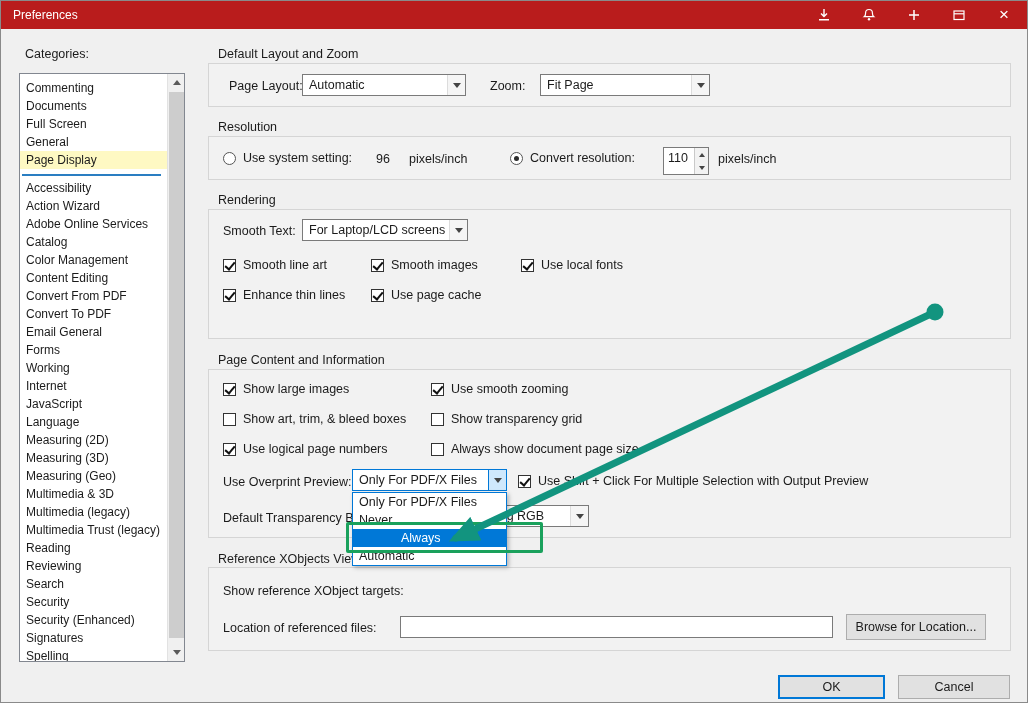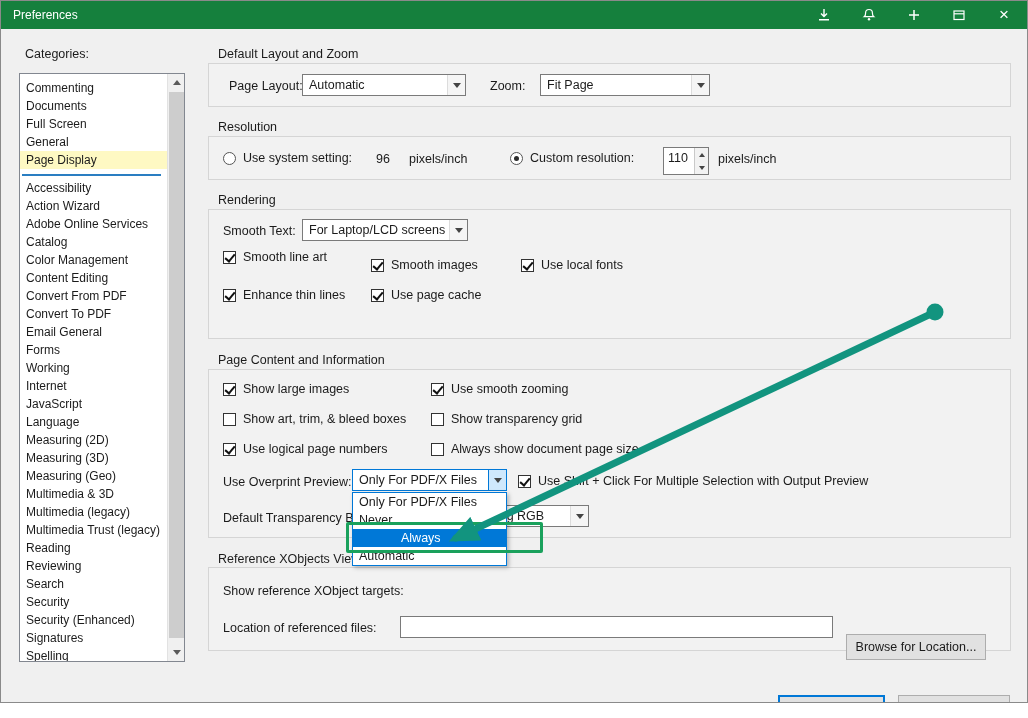--- a/index.html
+++ b/index.html
@@ -1,20 +1,20 @@
 <!DOCTYPE html>
 <html><head>
 <meta charset="utf-8">
 <style>
   * { box-sizing: border-box; margin: 0; padding: 0; }
   html, body { width: 1028px; height: 718px; background: #ffffff; font-family: "Liberation Sans", sans-serif; color: #1b1b1b; }
   .dialog { position: absolute; left: 0; top: 0; width: 1028px; height: 703px; background: #f0f0f0; border: 1px solid #8a8a8a; overflow: hidden; }
 
   
-  .titlebar { position: absolute; left: 0; top: 0; width: 100%; height: 28px; background: #15803d; color: #fff; }
+  .titlebar { position: absolute; left: 0; top: 0; width: 100%; height: 28px; background: #b91c1c; color: #fff; }
   .tb-title { position: absolute; left: 12px; top: 0; line-height: 28px; font-size: 12px; }
   .tb-icons { position: absolute; right: 46px; top: 0; height: 28px; display: flex; align-items: center; }
   .tb-icon { width: 45px; height: 28px; display: flex; align-items: center; justify-content: center; }
   .tb-close { position: absolute; right: 0; top: 0; width: 46px; height: 28px; color: #fff; font-size: 17px; display: flex; align-items: center; justify-content: center; cursor: default; }
 
   
   .flabel { position: absolute; font-size: 12.5px; white-space: nowrap; }
   .listbox { position: absolute; left: 18px; top: 72px; width: 166px; height: 589px; background: #fff; border: 1px solid #828790; }
   .list-scroll { position: absolute; left: 0; top: 0; right: 17px; bottom: 0; overflow: hidden; padding-top: 5px; }
   .list-item { height: 18px; line-height: 18px; font-size: 12px; padding-left: 6px; white-space: nowrap; cursor: default; }
@@ -54,21 +54,21 @@
   
   .spin { position: absolute; width: 46px; height: 28px; background: #fff; border: 1px solid #7a7a7a; display: flex; }
   .spin-val { flex: 1; font-size: 12.5px; padding: 3px 0 0 4px; }
   .spin-btns { width: 14px; border-left: 1px solid #c9c9c9; display: flex; flex-direction: column; }
   .spin-btns span { flex: 1; display: flex; align-items: center; justify-content: center; background: #f2f2f2; }
   .stri-up { width: 0; height: 0; border-left: 3px solid transparent; border-right: 3px solid transparent; border-bottom: 4px solid #444; }
   .stri-down { width: 0; height: 0; border-left: 3px solid transparent; border-right: 3px solid transparent; border-top: 4px solid #444; }
 
   
   .input { position: absolute; background: #fff; border: 1px solid #7a7a7a; height: 22px; font-size: 12.5px; padding: 0 4px; font-family: "Liberation Sans", sans-serif; }
-  .btn { position: absolute; background: #e1e1e1; border: 1px solid #adadad; font-size: 12.5px; display: flex; align-items: center; justify-content: center; cursor: default; margin-top: 20px; }
+  .btn { position: absolute; background: #e1e1e1; border: 1px solid #adadad; font-size: 12.5px; display: flex; align-items: center; justify-content: center; cursor: default; }
   .btn.primary { border: 2px solid #0078d7; }
 
   
   .hl-rect { position: absolute; left: 345px; top: 521px; width: 197px; height: 31px; border: 3px solid #1aa15c; border-radius: 2px; z-index: 9; pointer-events: none; }
   .annot { position: absolute; left: 0; top: 0; z-index: 10; pointer-events: none; }
 </style>
 </head>
 <body>
 
 <div class="dialog">
@@ -177,21 +177,21 @@
   <span class="gtitle" style="left:217px;top:119px">Resolution</span>
   <div class="group" style="left:207px;top:135px;width:803px;height:44px"></div>
   <label class="radio" style="left:222px;top:149px">
     <span class="rdot"></span>
     <span>Use system setting:</span>
   </label>
   <span class="flabel" style="left:375px;top:151px">96</span>
   <span class="flabel" style="left:408px;top:151px">pixels/inch</span>
   <label class="radio checked" style="left:509px;top:149px">
     <span class="rdot"></span>
-    <span>Custom resolution:</span>
+    <span>Convert resolution:</span>
   </label>
   <div class="spin" style="left:662px;top:146px">
     <span class="spin-val">110</span>
     <span class="spin-btns">
         <span>
           <i class="stri-up"></i>
         </span>
         <span>
           <i class="stri-down"></i>
         </span>
@@ -201,21 +201,21 @@
 
   <span class="gtitle" style="left:217px;top:192px">Rendering</span>
   <div class="group" style="left:207px;top:208px;width:803px;height:130px"></div>
   <span class="flabel" style="left:222px;top:223px">Smooth Text:</span>
   <div class="combo" style="left:301px;top:218px;width:166px">
     <span class="combo-text">For Laptop/LCD screens</span>
     <span class="combo-btn">
         <i class="tri"></i>
       </span>
   </div>
-  <label class="chk checked" style="left:222px;top:248px">
+  <label class="chk checked" style="left:222px;top:256px">
     <span class="box"></span>
     <span>Smooth line art</span>
   </label>
   <label class="chk checked" style="left:370px;top:256px">
     <span class="box"></span>
     <span>Smooth images</span>
   </label>
   <label class="chk checked" style="left:520px;top:256px">
     <span class="box"></span>
     <span>Use local fonts</span>

